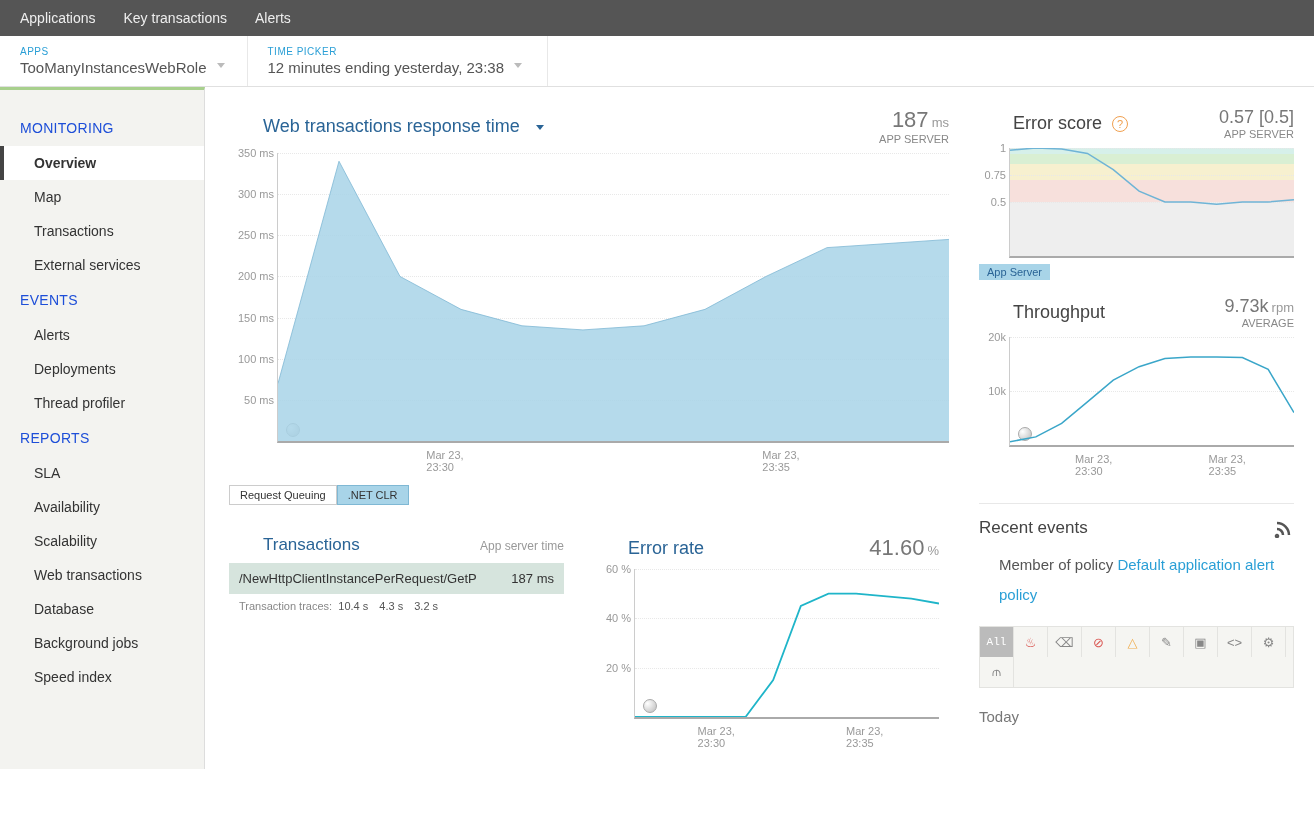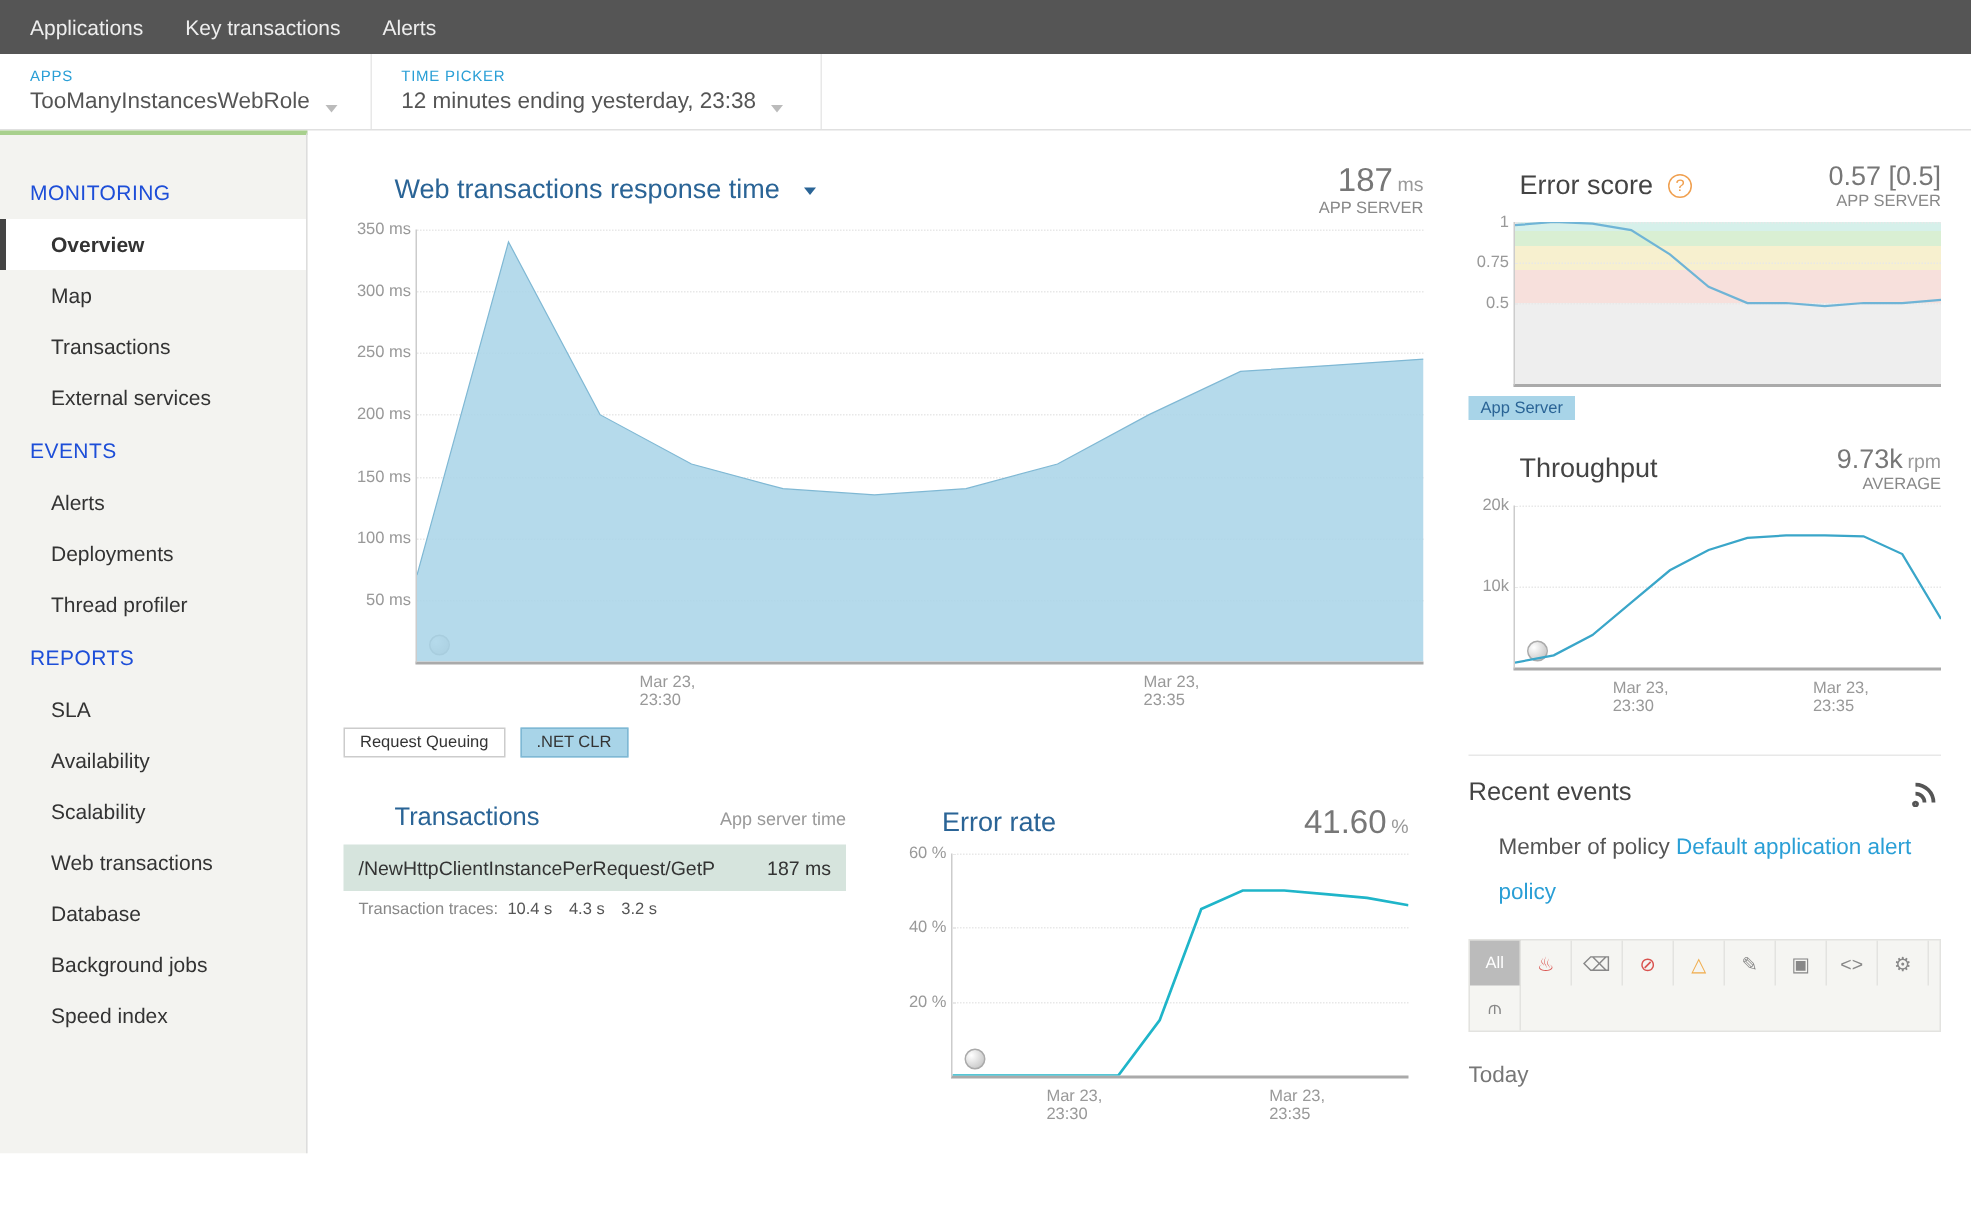--- a/index.html
+++ b/index.html
@@ -4,21 +4,21 @@
 <style>
   *{box-sizing:border-box;margin:0;padding:0;}
   body{font-family:"Helvetica Neue",Arial,sans-serif;font-size:13px;color:#333;background:#fff;width:1314px;}
   
   .topnav{background:#555;color:#ddd;height:36px;display:flex;align-items:center;padding:0 20px;gap:28px;}
   .topnav .navitem{color:#eee;cursor:pointer;font-size:14px;}
   
   .pickerrow{display:flex;border-bottom:1px solid #e0e0e0;}
   .pickercell{padding:10px 20px 10px 20px;border-right:1px solid #e8e8e8;min-width:210px;}
   .pickercell .lbl{font-size:10px;letter-spacing:0.5px;color:#2a9fd6;text-transform:uppercase;}
-  .pickercell .val{font-size:15px;color:#555;margin-top:2px;display:flex;align-items:flex-end;}
+  .pickercell .val{font-size:15px;color:#555;margin-top:2px;display:flex;align-items:flex-start;}
   .chev{display:inline-block;width:10px;height:10px;margin-left:10px;position:relative;}
   .chev::before{content:"";position:absolute;border-left:4px solid transparent;border-right:4px solid transparent;border-top:5px solid #bbb;top:4px;left:0;}
   
   .body{display:flex;}
   .sidebar{width:205px;background:#f3f3f0;border-right:1px solid #ddd;padding-top:20px;border-top:3px solid #a8d08d;}
   .sidebar .grouplabel{color:#1d4ed8;font-size:14px;padding:10px 20px;letter-spacing:0.3px;}
   .sidebar .item{padding:9px 20px 9px 34px;color:#333;cursor:pointer;font-size:14px;}
   .sidebar .item.active{background:#fff;font-weight:bold;border-left:4px solid #444;padding-left:30px;}
   .main{flex:1;padding:20px 20px 20px 24px;display:grid;grid-template-columns:720px 1fr;gap:18px 30px;}
   
@@ -32,21 +32,21 @@
   
   .chart{position:relative;border-left:1px solid #ccc;border-bottom:2px solid #aaa;height:290px;margin-left:48px;}
   .yaxis{position:absolute;left:-52px;top:0;height:100%;}
   .ytick{position:absolute;left:0;width:48px;text-align:right;font-size:11px;color:#999;transform:translateY(-50%);}
   .gridline{position:absolute;left:0;right:0;border-top:1px dotted #e8e8e8;}
   .xaxis{display:flex;justify-content:space-around;padding-top:6px;margin-left:48px;}
   .xtick{font-size:11px;color:#999;text-align:left;}
   svg.area{position:absolute;inset:0;width:100%;height:100%;}
   .scrubber{position:absolute;bottom:4px;left:8px;width:14px;height:14px;border-radius:50%;background:radial-gradient(circle at 30% 30%,#fff,#bbb);border:1px solid #aaa;}
   
-  .legendrow{display:flex;gap:10px;margin-top:12px;margin-left:0;}
+  .legendrow{display:flex;margin-top:12px;margin-left:0;}
   .pill{border:1px solid #ccc;font-size:11px;padding:3px 10px;cursor:pointer;}
   .pill.blue{background:#a8d4e8;border-color:#7fb8d4;}
   .apdexbands .band{position:absolute;left:0;right:0;}
   
   .bottomrow{display:flex;gap:30px;}
   .tx{width:335px;}
   .tx .cardhead .title{font-size:17px;}
   .tx .sub{font-size:12px;color:#999;margin-top:2px;}
   .txrow{background:#d6e4dd;padding:8px 10px;display:flex;justify-content:space-between;font-size:13px;margin-top:6px;}
   .tracerow{font-size:11px;color:#888;padding:6px 10px;}
@@ -61,21 +61,21 @@
   .apdex .yaxis,.thr .yaxis{left:-34px;}
   .apdex .ytick,.thr .ytick{width:30px;}
   .aslabel{display:inline-block;background:#a8d4e8;color:#2a6496;font-size:11px;padding:2px 8px;margin-top:6px;}
   .recent{border-top:1px solid #e8e8e8;padding-top:14px;margin-top:10px;}
   .recent .head{display:flex;justify-content:space-between;align-items:center;margin-bottom:12px;}
   .recent .head .title{color:#444;font-size:17px;}
   .recent .policy{font-size:15px;color:#555;margin:4px 0 16px 20px;line-height:2;}
   .recent .policy a{color:#2a9fd6;}
   .filterbar{background:#f5f5f2;border:1px solid #e3e3e0;display:flex;flex-wrap:wrap;}
   .filterbar .fbtn{width:34px;height:30px;display:flex;align-items:center;justify-content:center;border-right:1px solid #e3e3e0;font-size:13px;color:#888;cursor:pointer;}
-  .filterbar .fbtn.all{background:#bbb;color:#fff;font-size:11px;}
+  .filterbar .fbtn.all{background:#bbb;color:#fff;font-size:11px;font-family:Liberation Mono, monospace;}
   .today{color:#777;font-size:15px;margin-top:20px;}
   .rssicon{width:20px;height:20px;}
   .rssicon path{stroke:#555;stroke-width:2.5;fill:none;}
 </style>
 </head>
 <body>
 
 <div class="topnav">
   <span class="navitem">Applications</span>
   <span class="navitem">Key transactions</span>

